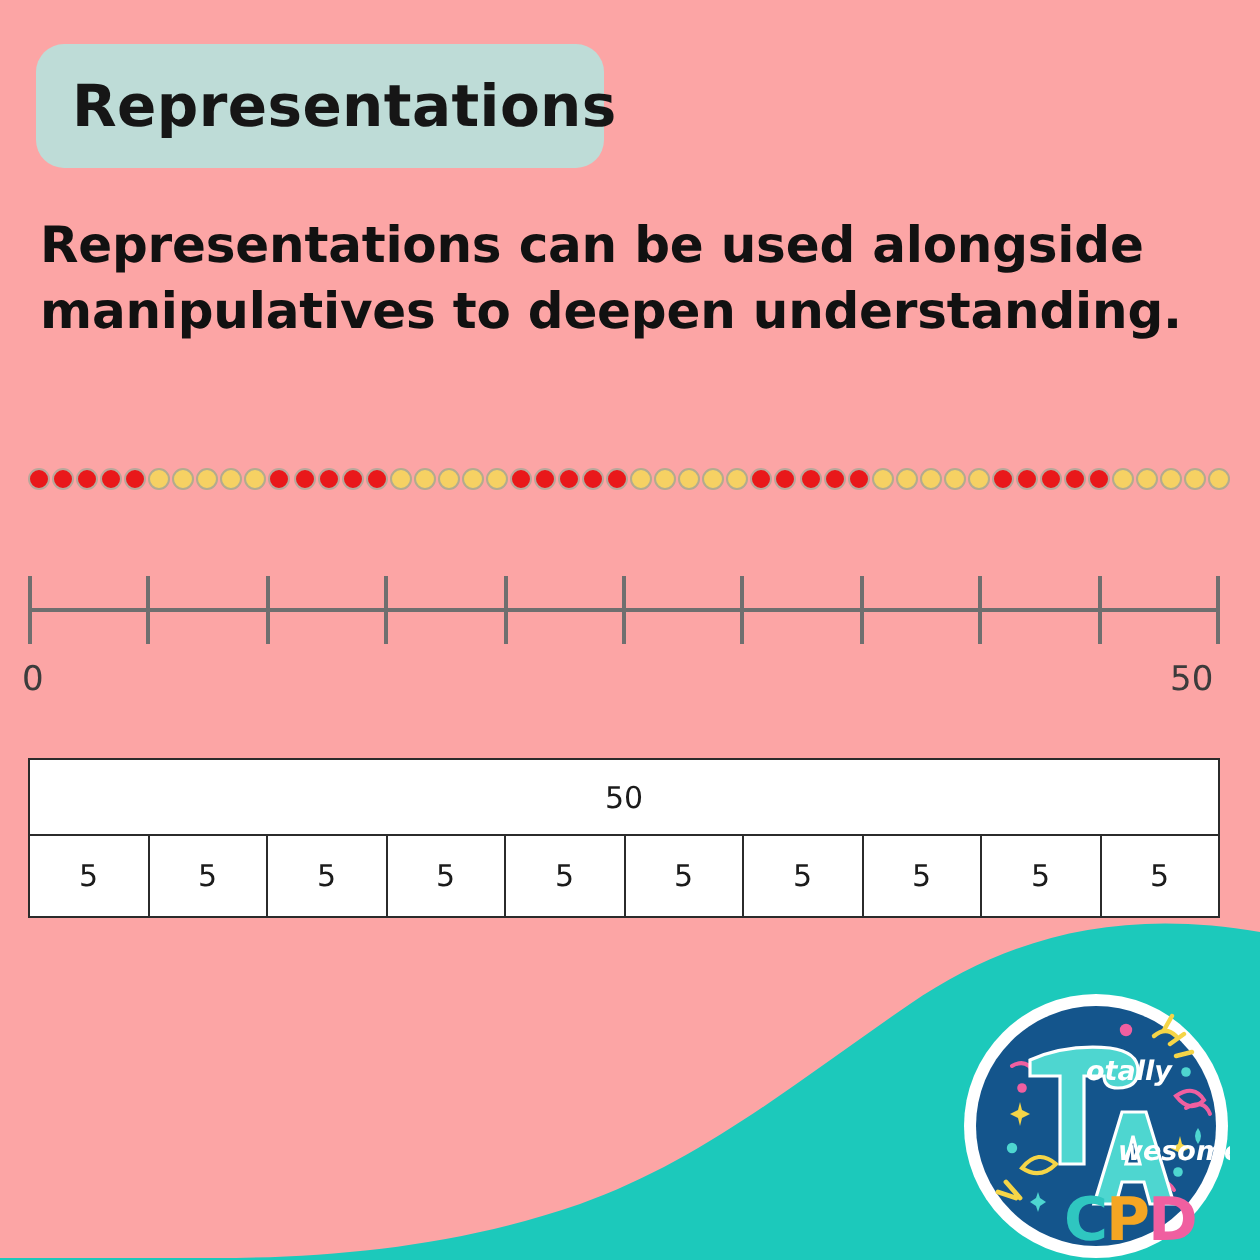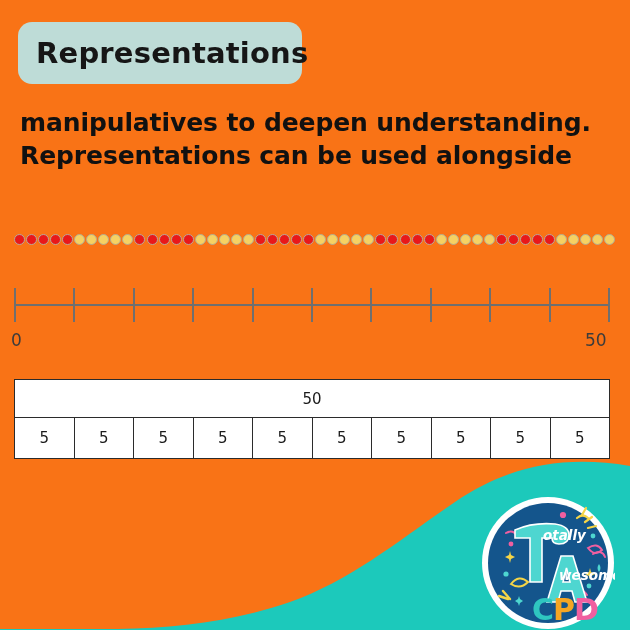--- a/index.html
+++ b/index.html
@@ -7,21 +7,21 @@
     padding: 0;
     background: #ffffff;
   }
   body {
     font-family: "DejaVu Sans", sans-serif;
   }
   #slide {
     position: relative;
     width: 630px;
     height: 630px;
-    background: #f97316;
+    background: #fca5a5;
     overflow: hidden;
   }
 
   
   .title-pill {
     position: absolute;
     left: 18px;
     top: 22px;
     width: 284px;
     height: 62px;
@@ -182,22 +182,22 @@
 </head>
 <body>
 
 <div id="slide">
 
   <div class="title-pill" style="background: rgb(190, 220, 215);">
     <div class="title-text">Representations</div>
   </div>
 
   <div class="body-text">
+    <span class="body-line">Representations can be used alongside</span>
     <span class="body-line">manipulatives to deepen understanding.</span>
-    <span class="body-line">Representations can be used alongside</span>
   </div>
 
   <div class="counters" id="counters">
       <div class="counter red" style="background: rgb(233, 24, 26);"></div>
       <div class="counter red" style="background: rgb(233, 24, 26);"></div>
       <div class="counter red" style="background: rgb(233, 24, 26);"></div>
       <div class="counter red" style="background: rgb(233, 24, 26);"></div>
       <div class="counter red" style="background: rgb(233, 24, 26);"></div>
       <div class="counter yellow" style="background: rgb(246, 209, 99);"></div>
       <div class="counter yellow" style="background: rgb(246, 209, 99);"></div>

